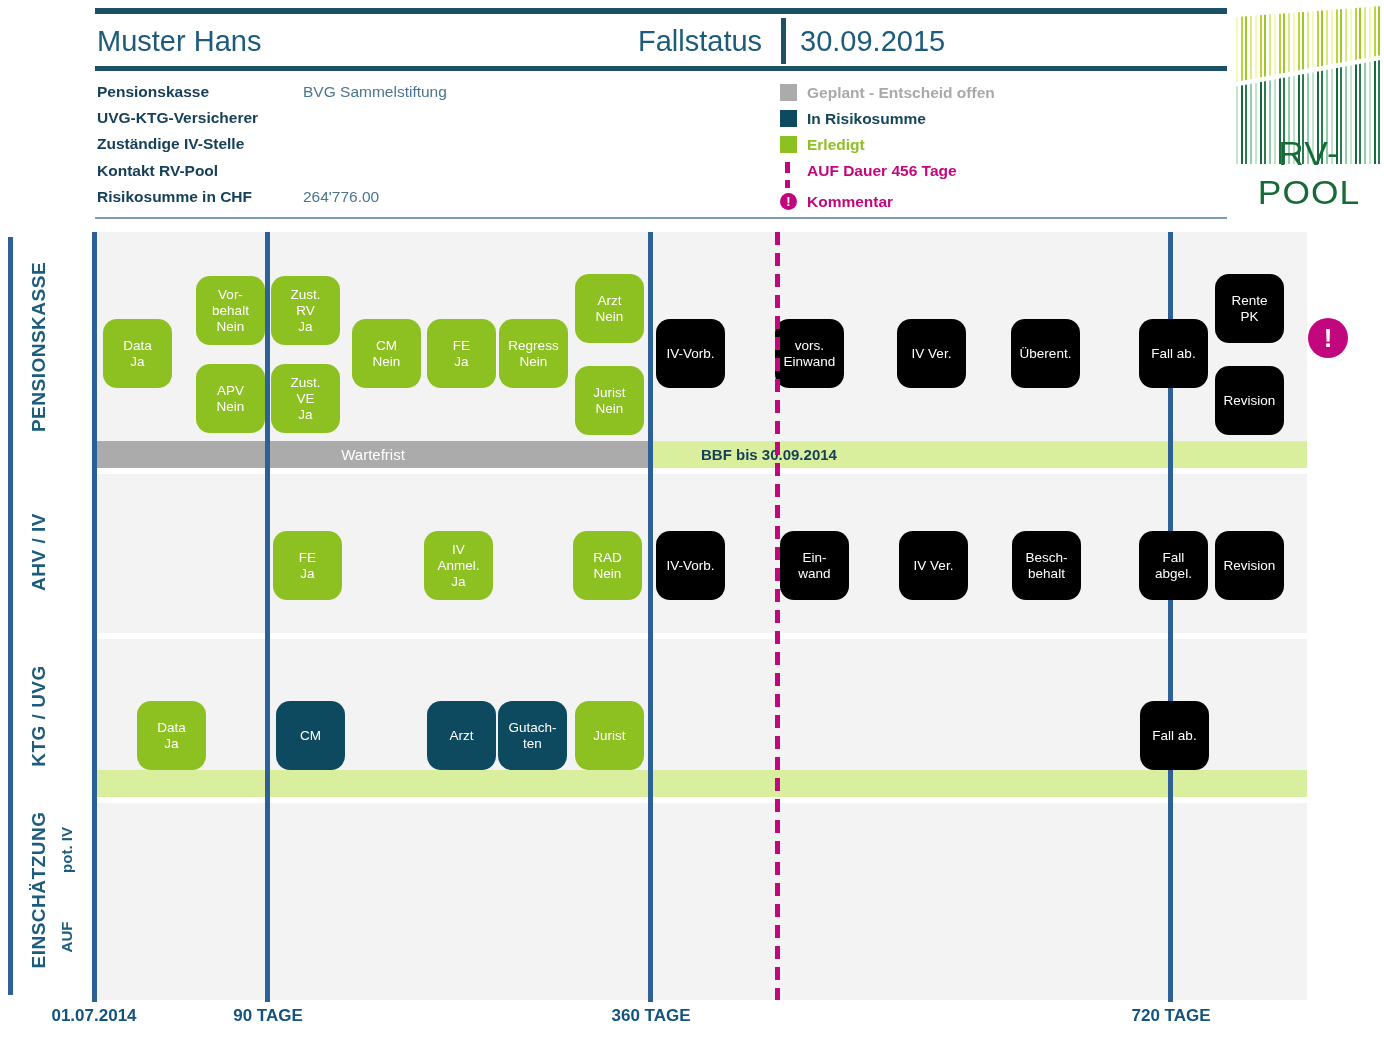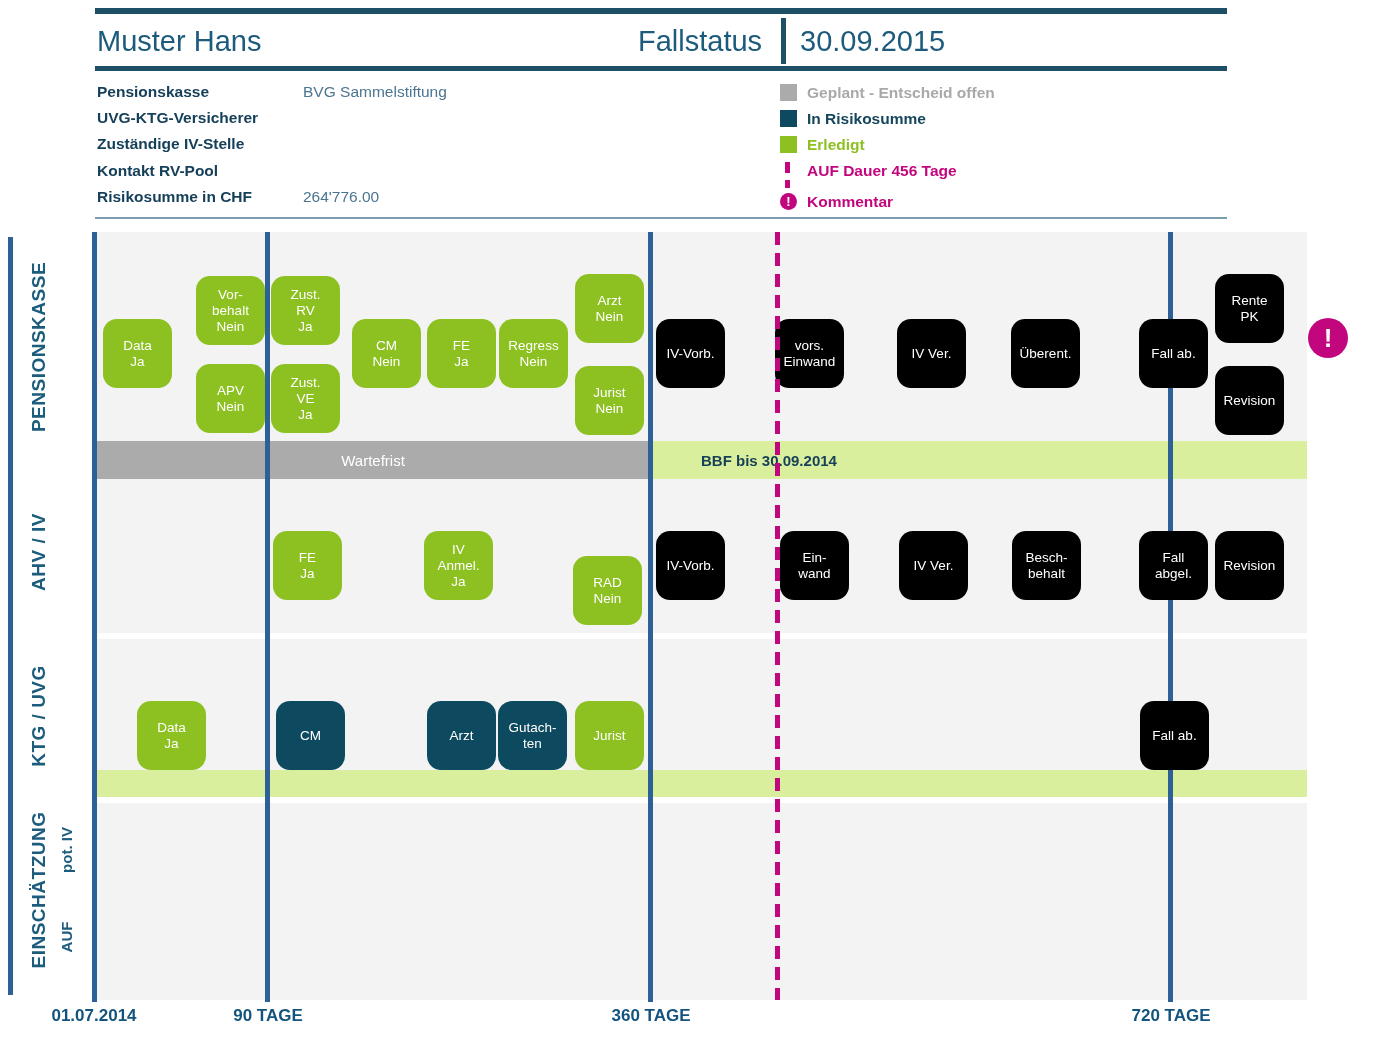--- a/index.html
+++ b/index.html
@@ -37,21 +37,21 @@
     clip-path:polygon(0 7%,100% 0%,100% 31%,0 48%);}
   .logo-stripes.dark{
     background:repeating-linear-gradient(90deg,#bfe3cd 0 2px,transparent 2px 5px,#17683a 5px 7px,
       transparent 7px 9px,#2a7d4e 9px 11px,transparent 11px 14px,#8fcfae 14px 16px,transparent 16px 19px);
     clip-path:polygon(0 51%,100% 34%,100% 100%,0 100%);}
   .logo-text{position:absolute;bottom:6px;left:0;right:0;text-align:center;font-size:34px;
     color:#156a35;transform:scaleX(1.04);letter-spacing:1px;}
 
   
   .row-bg{position:absolute;left:95px;width:1212px;background:#f3f3f3;z-index:1;}
-  .hbarchart{position:absolute;height:38px;top:441px;z-index:2;display:flex;align-items:center;font-size:15px;}
+  .hbarchart{position:absolute;height:27px;top:441px;z-index:2;display:flex;align-items:center;font-size:15px;}
   .bar-wartefrist{left:95px;width:556px;background:#ababab;color:#fff;justify-content:center;}
   .bar-bbf{left:651px;width:656px;background:#d9ef9e;color:#163f58;font-weight:bold;padding-left:50px;box-sizing:border-box;}
   .bar-ktg{position:absolute;left:95px;top:770px;width:1212px;height:27px;background:#d9ef9e;z-index:2;}
 
   .vline{position:absolute;width:5px;top:232px;height:770px;background:#2d6096;z-index:3;}
   .label-line{position:absolute;left:8px;top:237px;width:5px;height:758px;background:#2d6096;}
   .dashline{position:absolute;left:775px;width:5px;top:232px;height:768px;z-index:5;
     background:repeating-linear-gradient(180deg,#c2067e 0 13px,transparent 13px 21px);}
 
   .box{position:absolute;width:69px;height:69px;border-radius:14px;z-index:4;color:#fff;
@@ -124,20 +124,25 @@
     <div class="leg-row" style="height:31px;">
         <div class="leg-dash"></div>
         <div class="leg-label" style="color:#c2067e;">AUF Dauer 456 Tage</div>
       </div>
     <div class="leg-row">
         <div class="leg-comment">!</div>
         <div class="leg-label" style="color:#c2067e;">Kommentar</div>
       </div>
   </div>
 
+  <div class="logo">
+    <div class="logo-stripes light"></div>
+    <div class="logo-stripes dark"></div>
+    <div class="logo-text">RV-POOL</div>
+  </div>
 
   <div class="thinline"></div>
 
   <div class="row-bg" style="top:232px;height:236px;"></div>
   <div class="row-bg" style="top:474px;height:159px;"></div>
   <div class="row-bg" style="top:639px;height:158px;"></div>
   <div class="row-bg" style="top:803px;height:197px;"></div>
 
   <div class="hbarchart bar-wartefrist">
       <span>Wartefrist</span>
@@ -192,21 +197,21 @@
   <div class="box planned" style="left:1139px;top:303px;">Fall ab.</div>
   <div class="box planned" style="left:1215px;top:258px;">Rente
 PK</div>
   <div class="box planned" style="left:1215px;top:350px;">Revision</div>
 
   <div class="box done" style="left:273px;top:515px;">FE
 Ja</div>
   <div class="box done" style="left:424px;top:515px;">IV
 Anmel.
 Ja</div>
-  <div class="box done" style="left:573px;top:540px;">RAD
+  <div class="box done" style="left:573px;top:515px;">RAD
 Nein</div>
   <div class="box planned" style="left:656px;top:515px;">IV-Vorb.</div>
   <div class="box planned" style="left:780px;top:515px;">Ein-
 wand</div>
   <div class="box planned" style="left:899px;top:515px;">IV Ver.</div>
   <div class="box planned" style="left:1012px;top:515px;">Besch-
 behalt</div>
   <div class="box planned" style="left:1139px;top:515px;">Fall
 abgel.</div>
   <div class="box planned" style="left:1215px;top:515px;">Revision</div>

